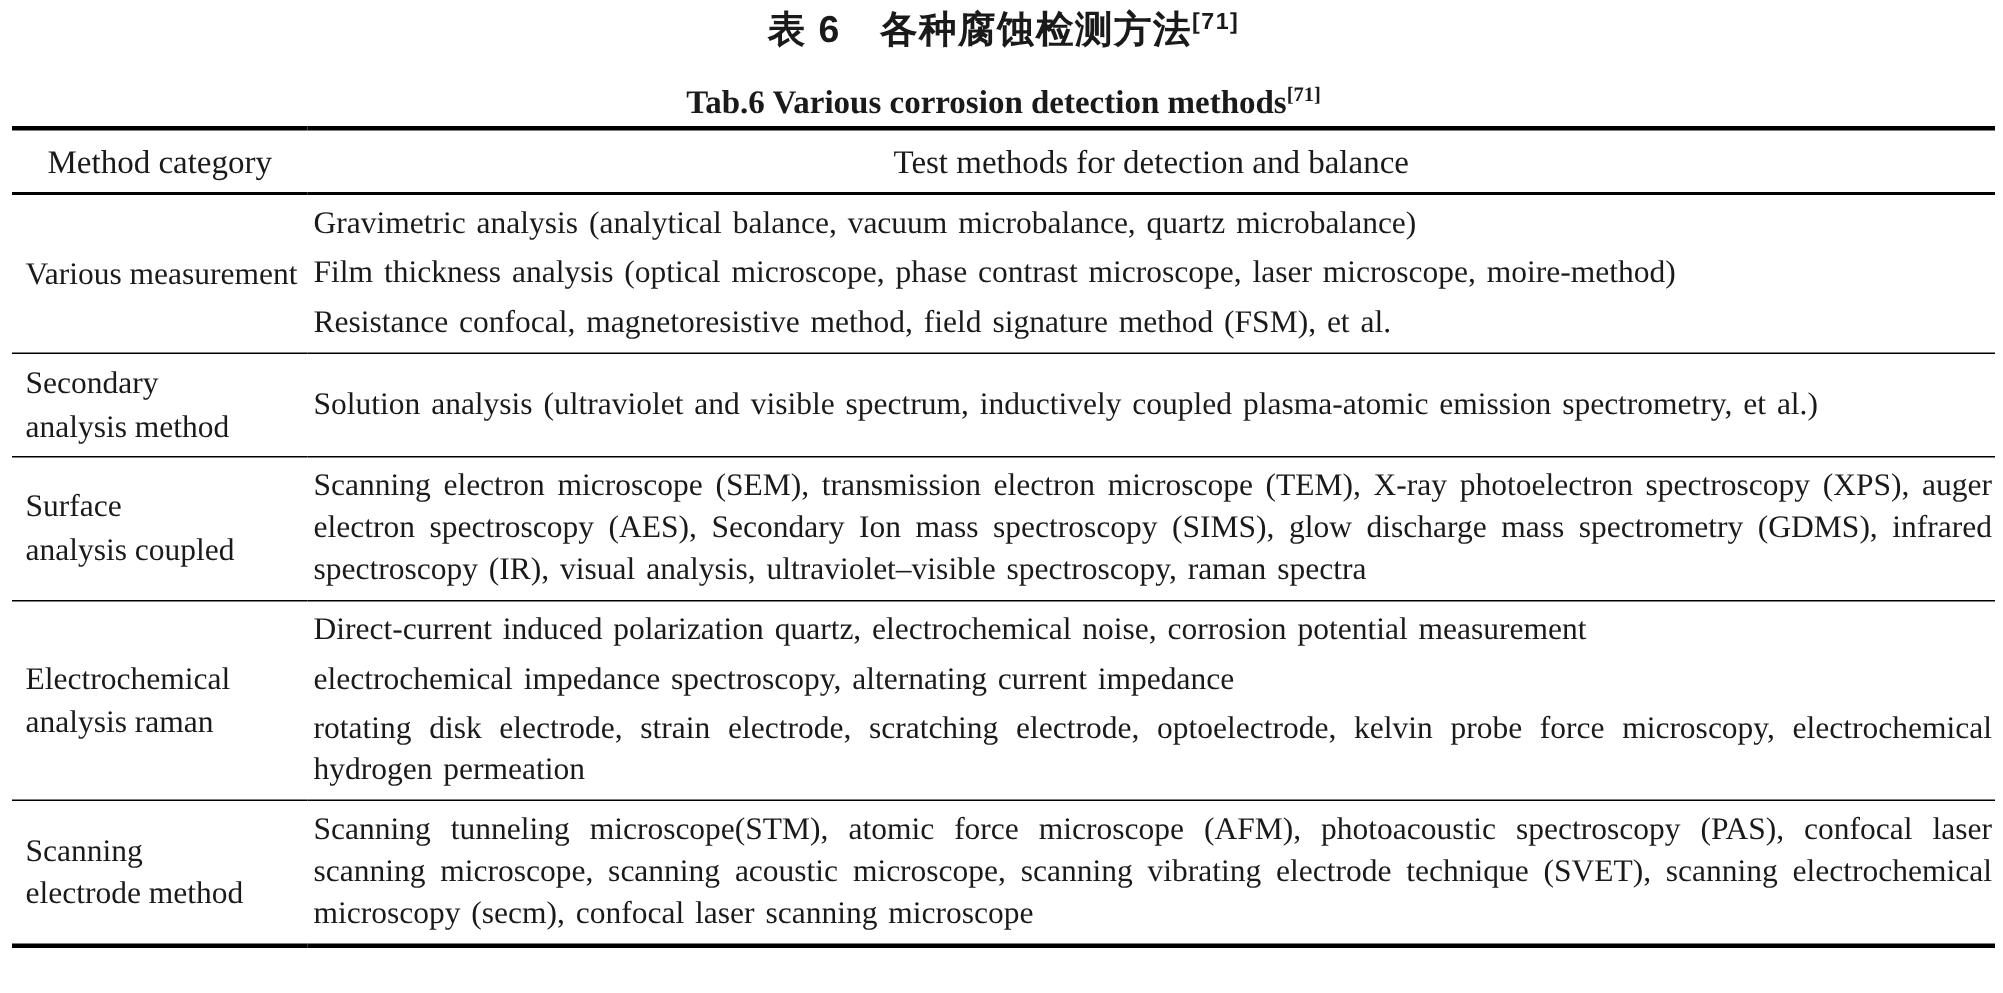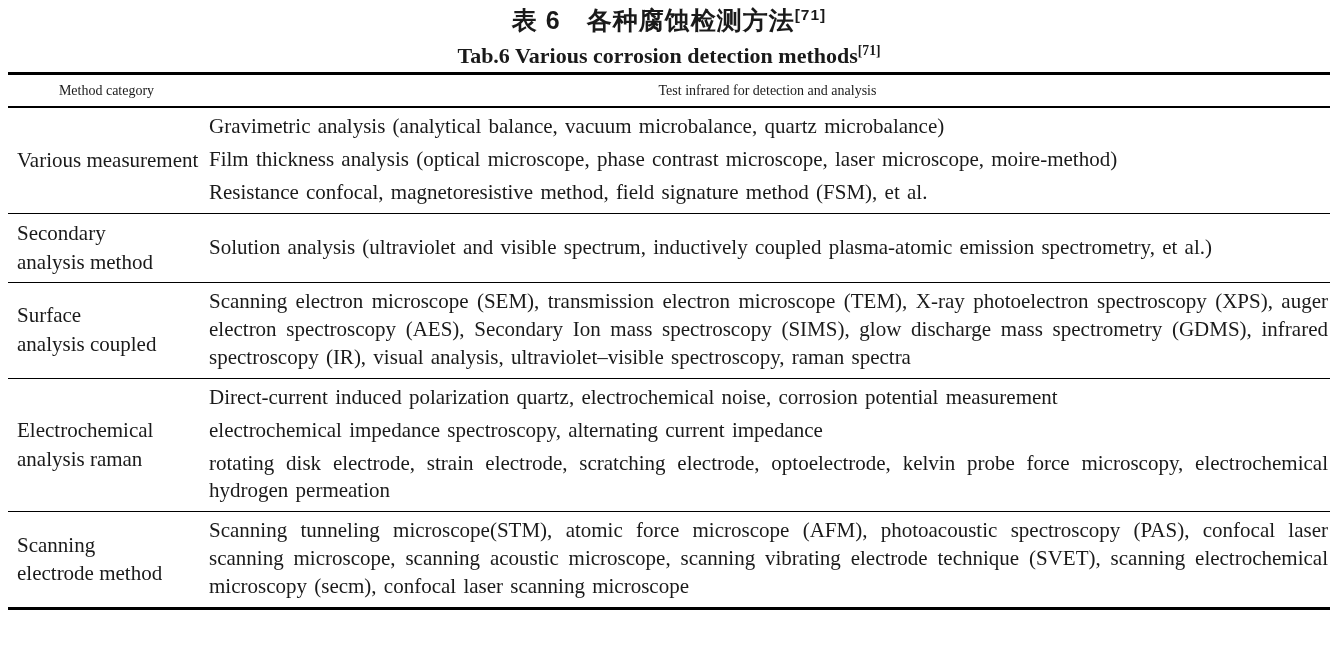--- a/index.html
+++ b/index.html
@@ -30,38 +30,38 @@
     font-size: 25px;
     font-weight: bold;
     line-height: 1.1;
     font-family: "Liberation Sans", "DejaVu Sans", sans-serif;
     letter-spacing: 1px;
   }
   .title-en {
     font-size: 22px;
     font-weight: bold;
     line-height: 1.15;
-    margin-top: 8px;
+    margin-top: 20px;
   }
   sup.cite {
     font-size: 0.62em;
     font-weight: bold;
   }
   table.tbl {
     border-collapse: collapse;
     width: 1322px;
     table-layout: fixed;
     border-top: 3px solid var(--rule);
     border-bottom: 3px solid var(--rule);
     font-size: 21px;
   }
   col.c-cat { width: 197px; }
   thead th {
     font-weight: normal;
-    font-size: 14px;
+    font-size: 22px;
     text-align: center;
     padding: 8px 2px 7px 2px;
     border-bottom: 2px solid var(--rule);
     vertical-align: middle;
   }
   tbody td {
     border-top: 1.5px solid var(--rule);
     vertical-align: middle;
     padding: 5px 0 6px 0;
   }
@@ -95,21 +95,21 @@
   </div>
 
   <table class="tbl">
     <colgroup>
       <col class="c-cat">
       <col class="c-methods">
     </colgroup>
     <thead>
       <tr>
         <th>Method category</th>
-        <th>Test infrared for detection and analysis</th>
+        <th>Test methods for detection and balance</th>
       </tr>
     </thead>
     <tbody>
 
       <tr>
         <td class="cat">Various measurement</td>
         <td class="methods">
           <p>Gravimetric analysis (analytical balance, vacuum microbalance, quartz microbalance)</p>
           <p>Film thickness analysis (optical microscope, phase contrast microscope, laser microscope, moire-method)</p>
           <p>Resistance confocal, magnetoresistive method, field signature method (FSM), et al.</p>

